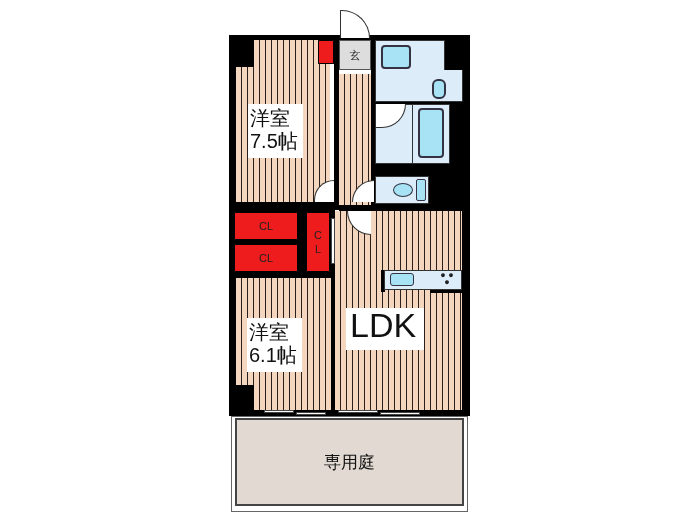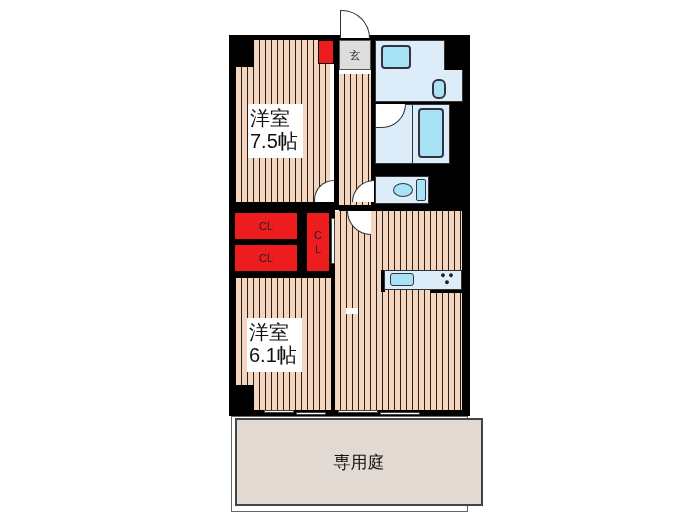--- a/index.html
+++ b/index.html
@@ -84,23 +84,24 @@
 </div>
 
 <div class="wood" style="left:335px;top:211px;width:127px;height:199px;"></div>
 <div class="door-arc" style="left:347px;top:211px;width:24px;height:24px;border-radius:0 0 0 24px;border-top:none;border-right:none;"></div>
 <div class="wall" style="left:381px;top:270px;width:4px;height:22px;"></div>
 <div class="wet" style="left:384px;top:270px;width:78px;height:20px;"></div>
 <div class="fixture" style="left:390px;top:273px;width:24px;height:13px;border-radius:3px;border-width:1.5px;"></div>
 <div class="abs" style="left:436px;top:272px;width:22px;height:15px;font-size:9px;line-height:7px;color:#222;text-align:center;">● ●<br>●</div>
 <div class="wall" style="left:430px;top:290px;width:32px;height:3px;"></div>
 <div class="label-box" style="left:346px;top:308px;padding:0 8px 6px 4px;font-size:34px;line-height:1.05;">
+  <div>LDK</div>
 </div>
 
 <div class="sash" style="left:264px;top:410px;width:30px;"></div>
 <div class="sash" style="left:296px;top:412px;width:30px;"></div>
 <div class="sash" style="left:338px;top:410px;width:40px;"></div>
 <div class="sash" style="left:380px;top:412px;width:40px;"></div>
 
 <div class="garden-outer" style="left:231px;top:416px;width:237px;height:96px;"></div>
-<div class="garden" style="left:235px;top:418px;width:248px;height:88px;">
+<div class="garden" style="left:235px;top:418px;width:229px;height:88px;">
   <span>専用庭</span>
 </div>
 
 </body></html>

